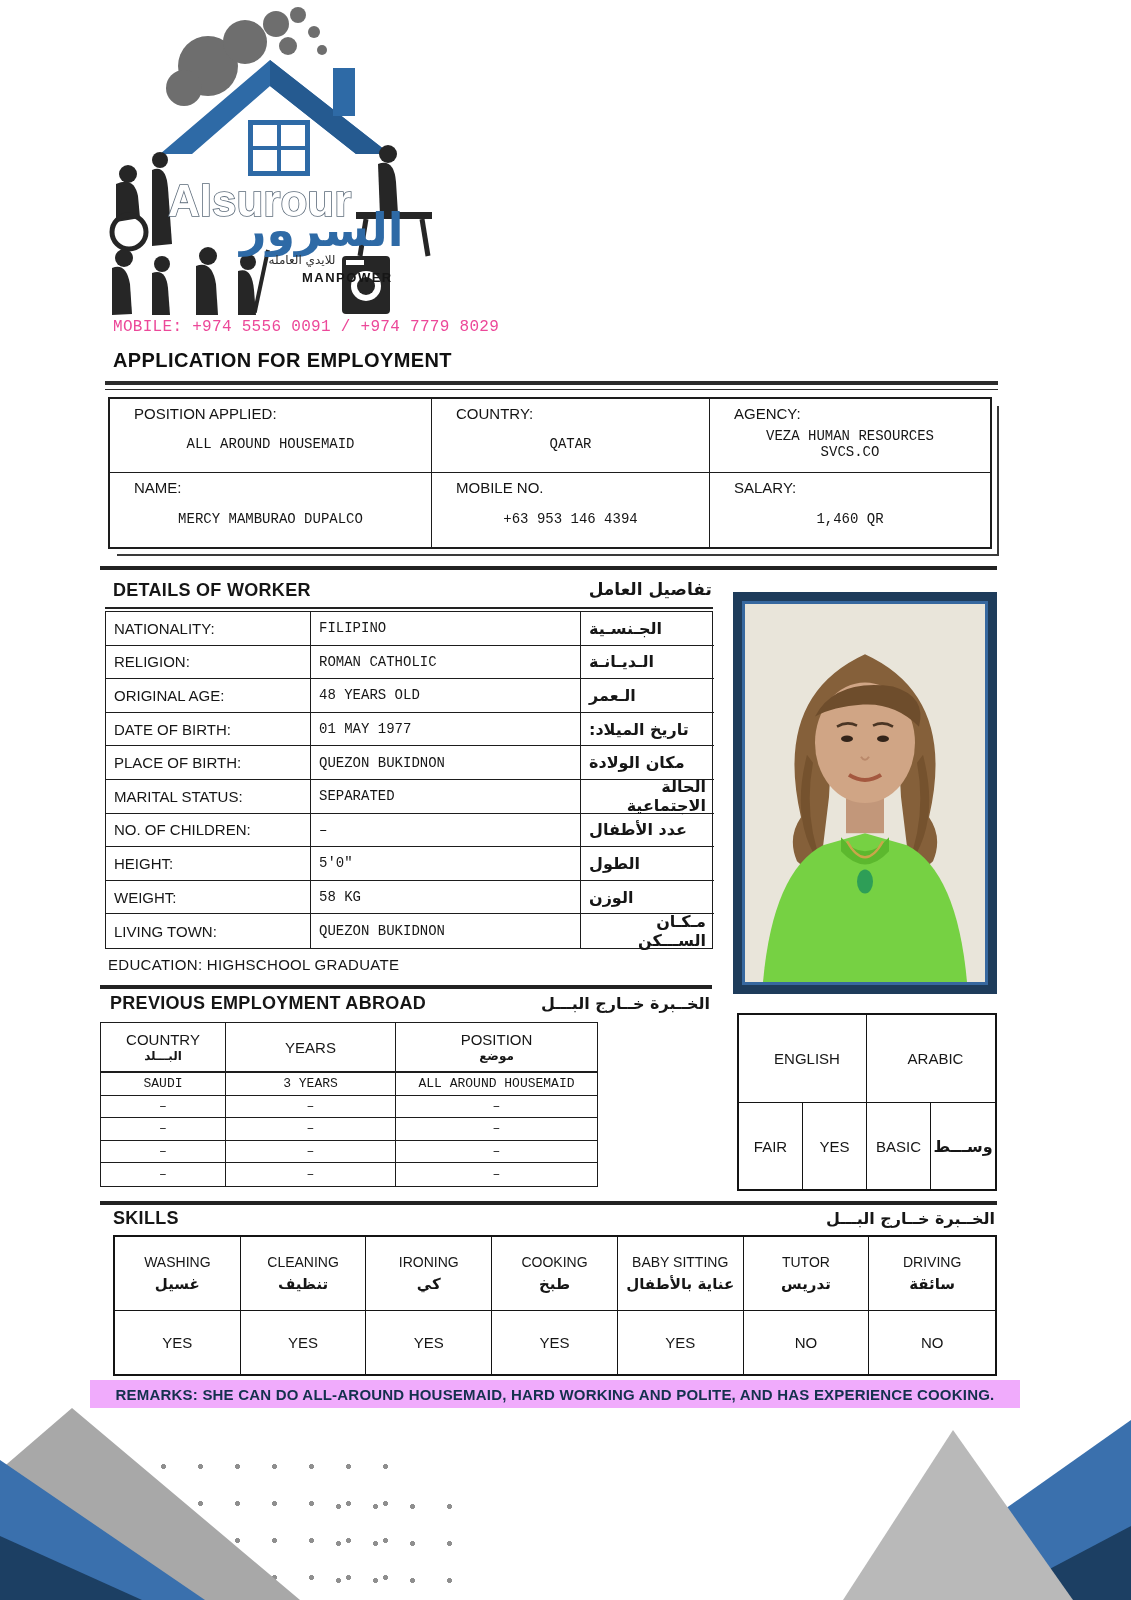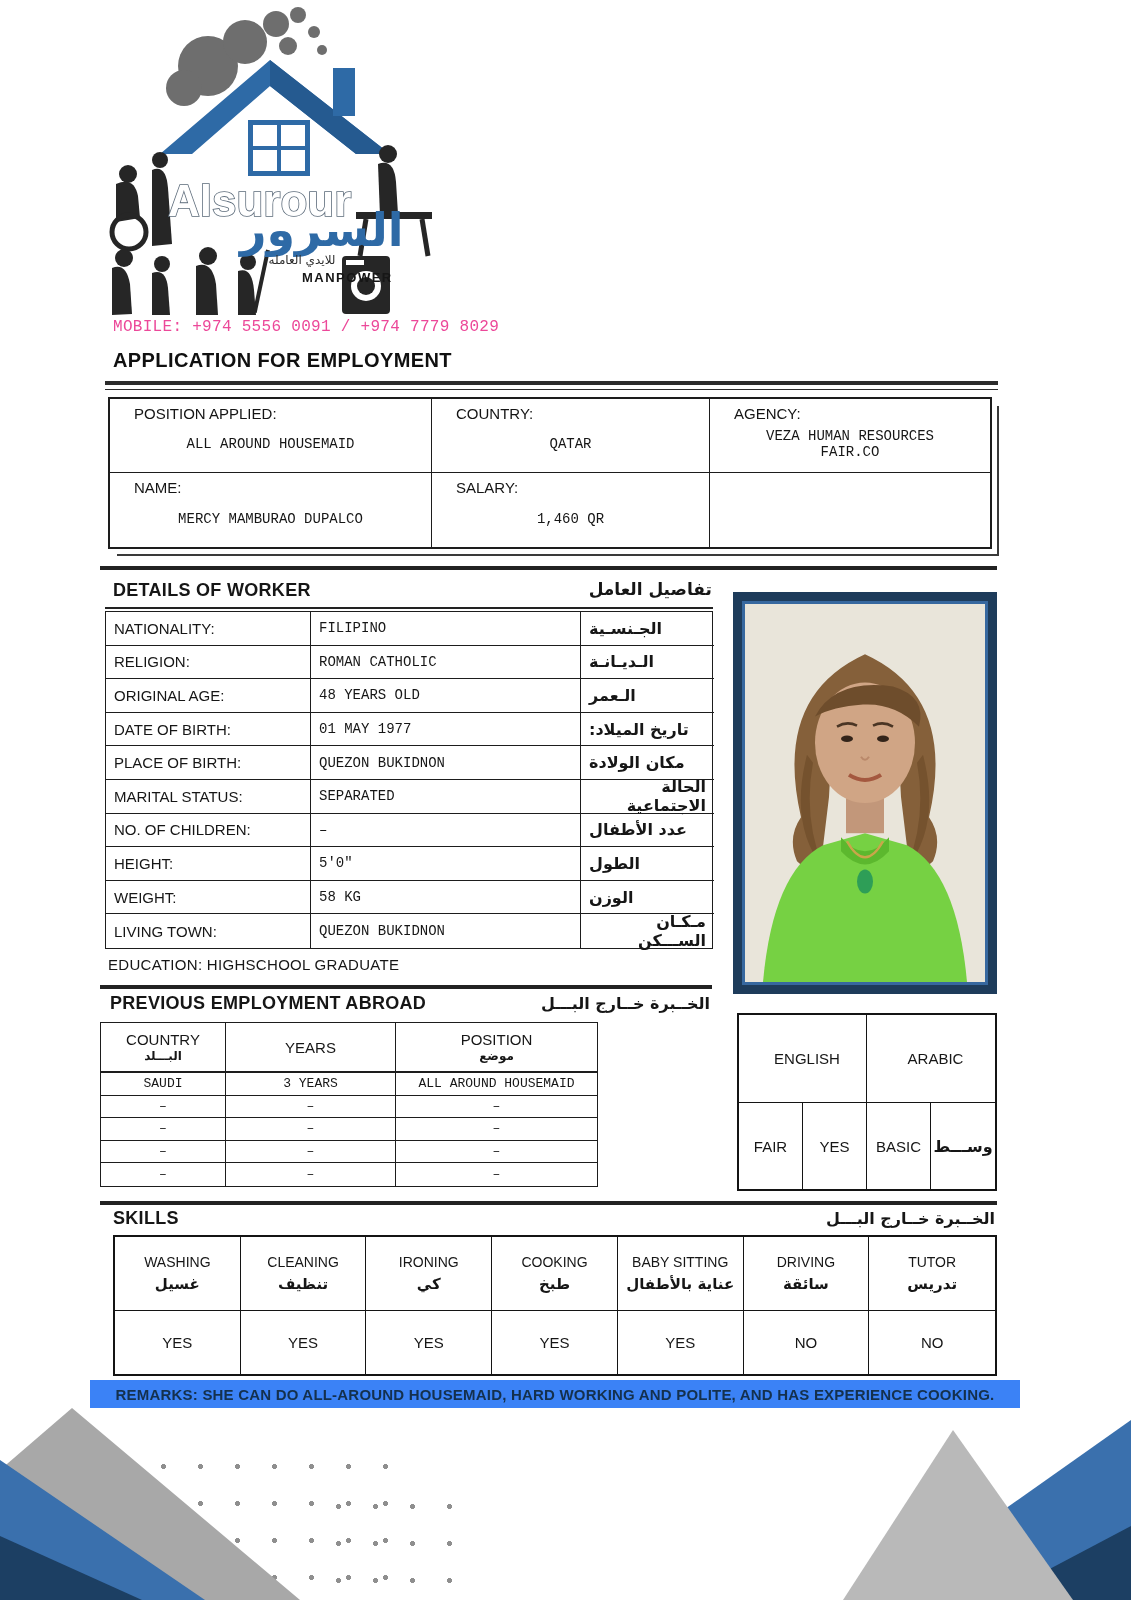--- a/index.html
+++ b/index.html
@@ -99,21 +99,21 @@
   .sk-cell { display:flex; flex-direction:column; align-items:center; justify-content:center;
              border-right:1.5px solid #141414; border-bottom:1.5px solid #141414;
              text-align:center; padding:2px; }
   .sk-cell:nth-child(7n) { border-right:none; }
   .sk-cell:nth-child(n+8) { border-bottom:none; }
   .sk-en { font-size:14px; }
   .sk-ar { font-size:15px; font-weight:bold; margin-top:5px; }
   .sk-val { font-size:15px; }
 
   
-  .remarks-bar { left:90px; top:1380px; width:930px; height:28px; background:#3b82f6;
+  .remarks-bar { left:90px; top:1380px; width:930px; height:28px; background:#f0abfc;
                  display:flex; align-items:center; justify-content:center;
                  font-size:15px; font-weight:bold; color:#14304d; letter-spacing:.2px; }
 
   
   .corner-left  { left:0; top:1408px; width:300px; height:192px; }
   .corner-right { left:821px; top:1408px; width:310px; height:192px; }
   .corner-left svg, .corner-right svg { width:100%; height:100%; display:block; }
   .dots-a { left:100px; top:1440px; width:295px; height:150px;
             background-image:radial-gradient(#8f8f8f 2.5px, rgba(0,0,0,0) 2.6px);
             background-size:37px 37px; background-position:8px 8px; }
@@ -202,25 +202,29 @@
     <div class="app-cell">
       <div class="cl">POSITION APPLIED:</div>
       <div class="cv">ALL AROUND HOUSEMAID</div>
     </div>
     <div class="app-cell">
       <div class="cl">COUNTRY:</div>
       <div class="cv">QATAR</div>
     </div>
     <div class="app-cell">
       <div class="cl">AGENCY:</div>
-      <div class="cv narrow">VEZA HUMAN RESOURCES FAIR.CO</div>
+      <div class="cv narrow">VEZA HUMAN RESOURCES SVCS.CO</div>
     </div>
     <div class="app-cell">
       <div class="cl">NAME:</div>
       <div class="cv">MERCY MAMBURAO DUPALCO</div>
+    </div>
+    <div class="app-cell">
+      <div class="cl">MOBILE NO.</div>
+      <div class="cv">+63 953 146 4394</div>
     </div>
     <div class="app-cell">
       <div class="cl">SALARY:</div>
       <div class="cv">1,460 QR</div>
     </div>
   </div>
 
   <div class="abs sec1-rule"></div>
   <div class="abs details-heading">DETAILS OF WORKER</div>
   <div class="abs details-heading-ar ar">تفاصيل العامل</div>
@@ -366,26 +370,26 @@
     </div>
     <div class="sk-cell">
       <div class="sk-en">COOKING</div>
       <div class="sk-ar ar">طبخ</div>
     </div>
     <div class="sk-cell">
       <div class="sk-en">BABY SITTING</div>
       <div class="sk-ar ar">عناية بالأطفال</div>
     </div>
     <div class="sk-cell">
+      <div class="sk-en">TUTOR</div>
+      <div class="sk-ar ar">تدريس</div>
+    </div>
+    <div class="sk-cell">
       <div class="sk-en">DRIVING</div>
       <div class="sk-ar ar">سائقة</div>
-    </div>
-    <div class="sk-cell">
-      <div class="sk-en">TUTOR</div>
-      <div class="sk-ar ar">تدريس</div>
     </div>
 
     <div class="sk-cell sk-val">YES</div>
     <div class="sk-cell sk-val">YES</div>
     <div class="sk-cell sk-val">YES</div>
     <div class="sk-cell sk-val">YES</div>
     <div class="sk-cell sk-val">YES</div>
     <div class="sk-cell sk-val">NO</div>
     <div class="sk-cell sk-val">NO</div>
   </div>

